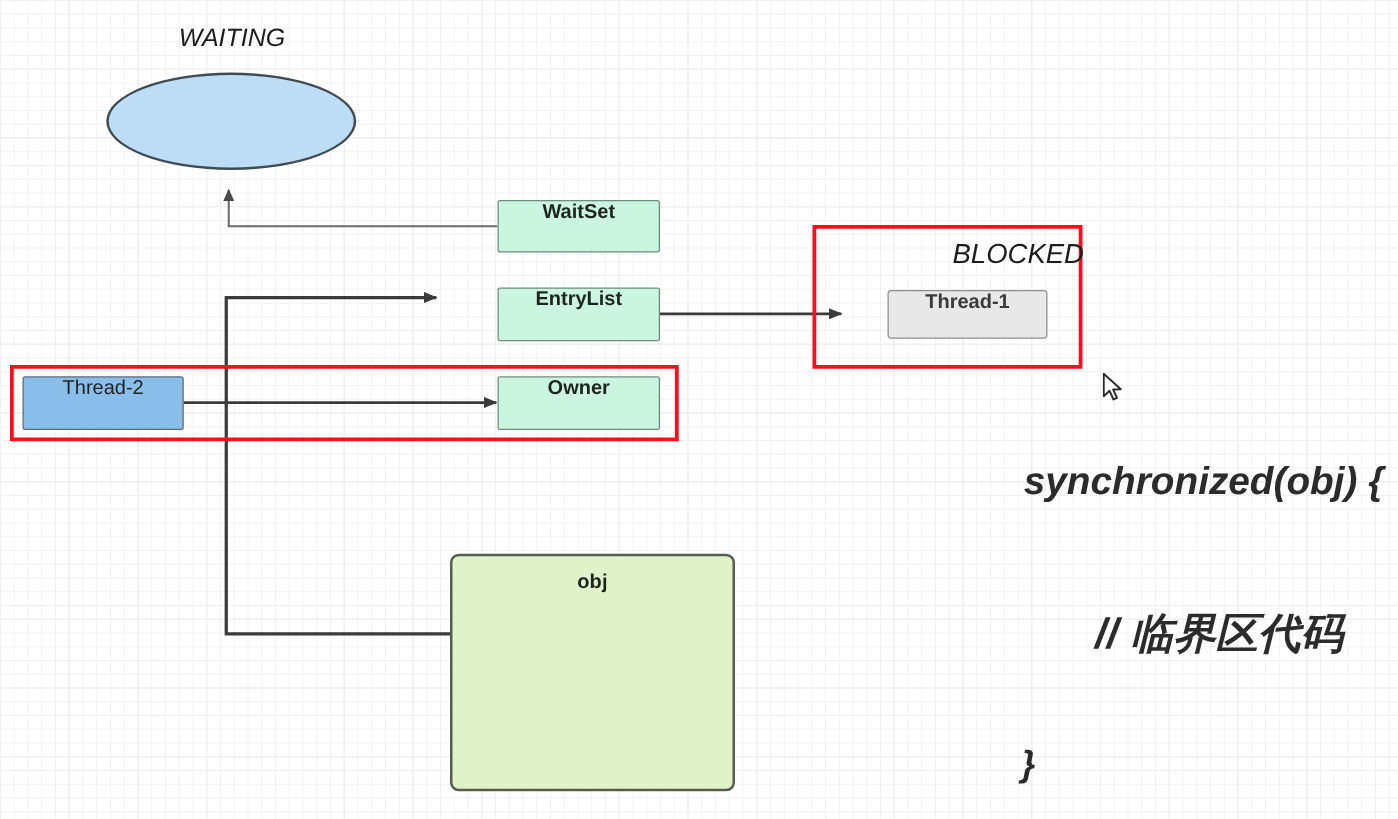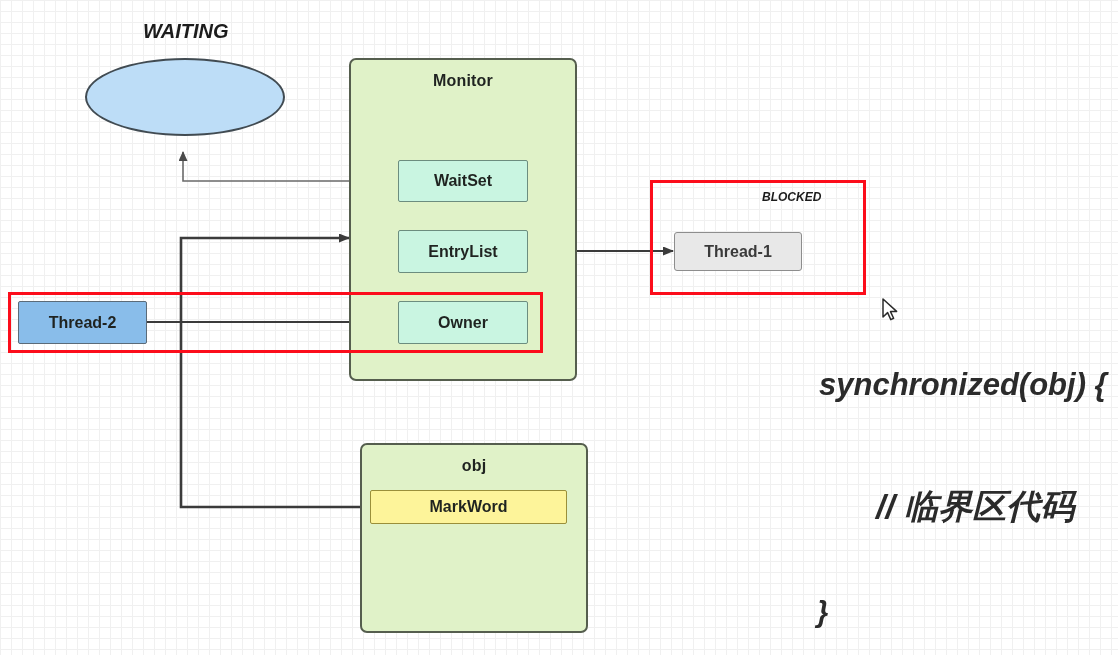--- a/index.html
+++ b/index.html
@@ -16,21 +16,21 @@
     background-image:
       linear-gradient(to right, #f0f0f0 1px, transparent 1px),
       linear-gradient(to bottom, #f0f0f0 1px, transparent 1px),
       linear-gradient(to right, #e4e4e4 1px, transparent 1px),
       linear-gradient(to bottom, #e4e4e4 1px, transparent 1px);
     background-size:11px 11px, 11px 11px, 55px 55px, 55px 55px;
     background-position:0 2px, 2px 0, 0 2px, 2px 0;
   }
   .svglayer{position:absolute;left:0;top:0;width:1118px;height:655px;pointer-events:none;}
 
-  .node{position:absolute;box-sizing:border-box;display:flex;align-items:center;justify-content:center;}
+  .node{position:absolute;box-sizing:border-box;display:flex;justify-content:center;}
 
   
   .container-green{
     background:#e0f2c8;
     border:2px solid #555e4e;
     border-radius:7px;
     align-items:flex-start;
     justify-content:center;
   }
   .container-title{
@@ -47,42 +47,42 @@
   .slot-yellow{
     background:#fdf49a;
     border:1px solid #9a8f3a;
     border-radius:2px;
     font-weight:bold;font-size:16px;color:#1f2320;
   }
   .thread-blue{
     background:#89bdea;
     border:1px solid #5b6b78;
     border-radius:2px;
-    font-weight:bold;font-size:16px;color:#1f2320;
+    font-weight:normal;font-size:16px;color:#1f2320;
   }
   .thread-gray{
     background:#e8e8e8;
     border:1px solid #8d8d8d;
     border-radius:3px;
-    font-weight:bold;font-size:16px;color:#3a3a3a;
+    font-weight:bold;font-size:16px;color:#3a3a3a;margin-left:36px;
   }
   .ellipse-blue{
     background:#bdddf7;
     border:2px solid #414b52;
     border-radius:50%;
   }
   .redbox{
     position:absolute;
     border:3px solid #fc0d1b;
     background:transparent;
     box-sizing:border-box;
   }
   .state-label{
     position:absolute;
-    font-style:italic;font-weight:bold;
+    font-style:italic;font-weight:normal;
     color:#1c1c1c;
     white-space:nowrap;
   }
   .code-text{
     position:absolute;
     font-style:italic;font-weight:bold;
     color:#2b2b2b;
     white-space:nowrap;
     margin-left:28px;
   }
@@ -109,53 +109,47 @@
 
     <path d="M147,322 L397,322" fill="none" stroke="#3b3b3b" stroke-width="2.2" marker-end="url(#arrowDark)"></path>
 
     <path d="M528,251 L673,251" fill="none" stroke="#3b3b3b" stroke-width="2.2" marker-end="url(#arrowDark)"></path>
   </svg>
 
   <div class="state-label" style="left:143px;top:20px;font-size:20px;">WAITING</div>
 
   <div class="node ellipse-blue" style="left:85px;top:58px;width:200px;height:78px;"></div>
 
-  <div class="node container-green" style="left:349px;top:58px;width:228px;height:323px;">
-    <div class="container-title">Monitor</div>
-  </div>
 
   <div class="node slot-teal" style="left:398px;top:160px;width:130px;height:42px;">
     <span>WaitSet</span>
   </div>
 
   <div class="node slot-teal" style="left:398px;top:230px;width:130px;height:43px;">
     <span>EntryList</span>
   </div>
 
   <div class="node slot-teal" style="left:398px;top:301px;width:130px;height:43px;">
     <span>Owner</span>
   </div>
 
   <div class="node container-green" style="left:360px;top:443px;width:228px;height:190px;">
     <div class="container-title">obj</div>
   </div>
 
-  <div class="node slot-yellow" style="left:370px;top:490px;width:197px;height:34px;">
-    <span>MarkWord</span>
-  </div>
 
   <div class="node thread-blue" style="left:18px;top:301px;width:129px;height:43px;">
     <span>Thread-2</span>
   </div>
 
   <div class="redbox" style="left:8px;top:292px;width:535px;height:61px;"></div>
 
   <div class="redbox" style="left:650px;top:180px;width:216px;height:115px;"></div>
 
-  <div class="state-label" style="left:762px;top:190px;font-size:12px;">BLOCKED</div>
+  <div class="state-label" style="left:762px;top:190px;font-size:22px;">BLOCKED</div>
 
   <div class="node thread-gray" style="left:674px;top:232px;width:128px;height:39px;">
     <span>Thread-1</span>
   </div>
 
   <div class="code-text" style="left:791px;top:367px;font-size:31px;">synchronized(obj) {</div>
 
   <div class="code-text" style="left:848px;top:484px;font-size:34px;">// 临界区代码</div>
 
   <div class="code-text" style="left:789px;top:596px;font-size:29px;">}</div>

